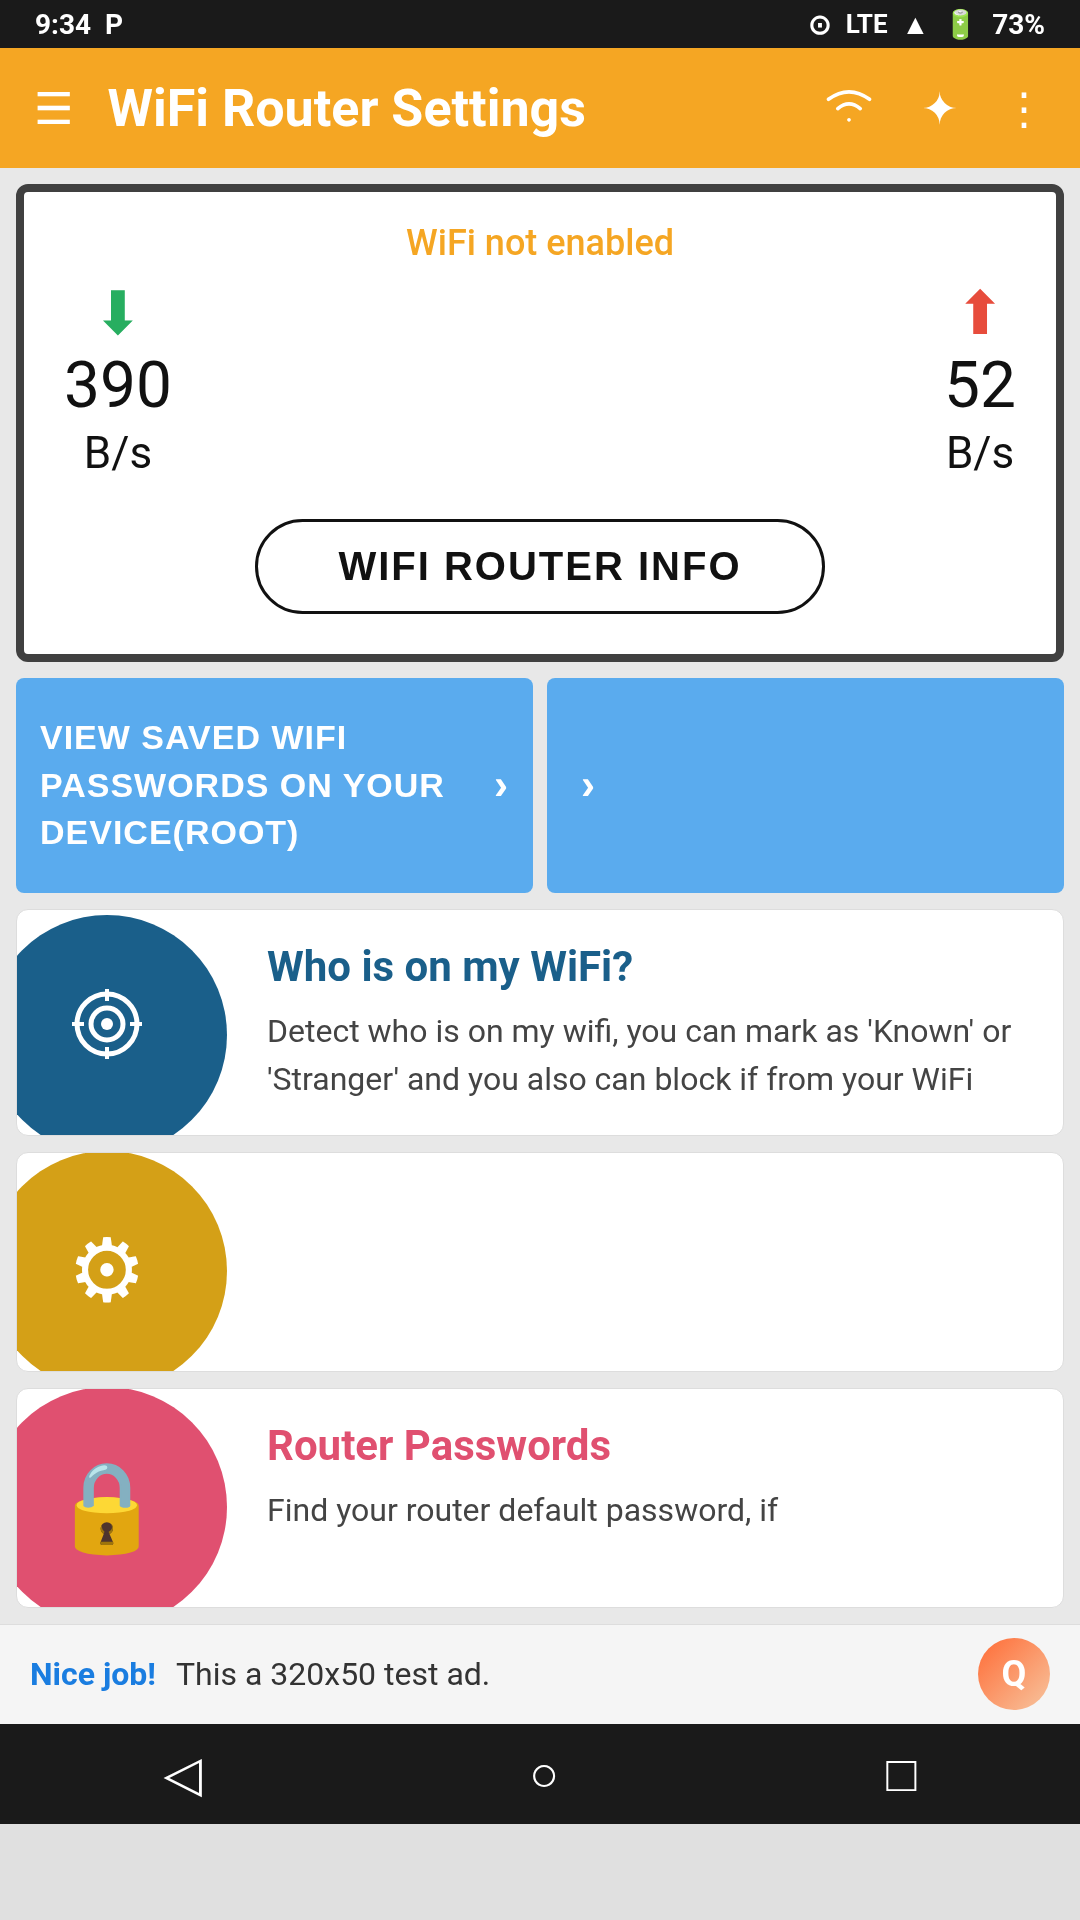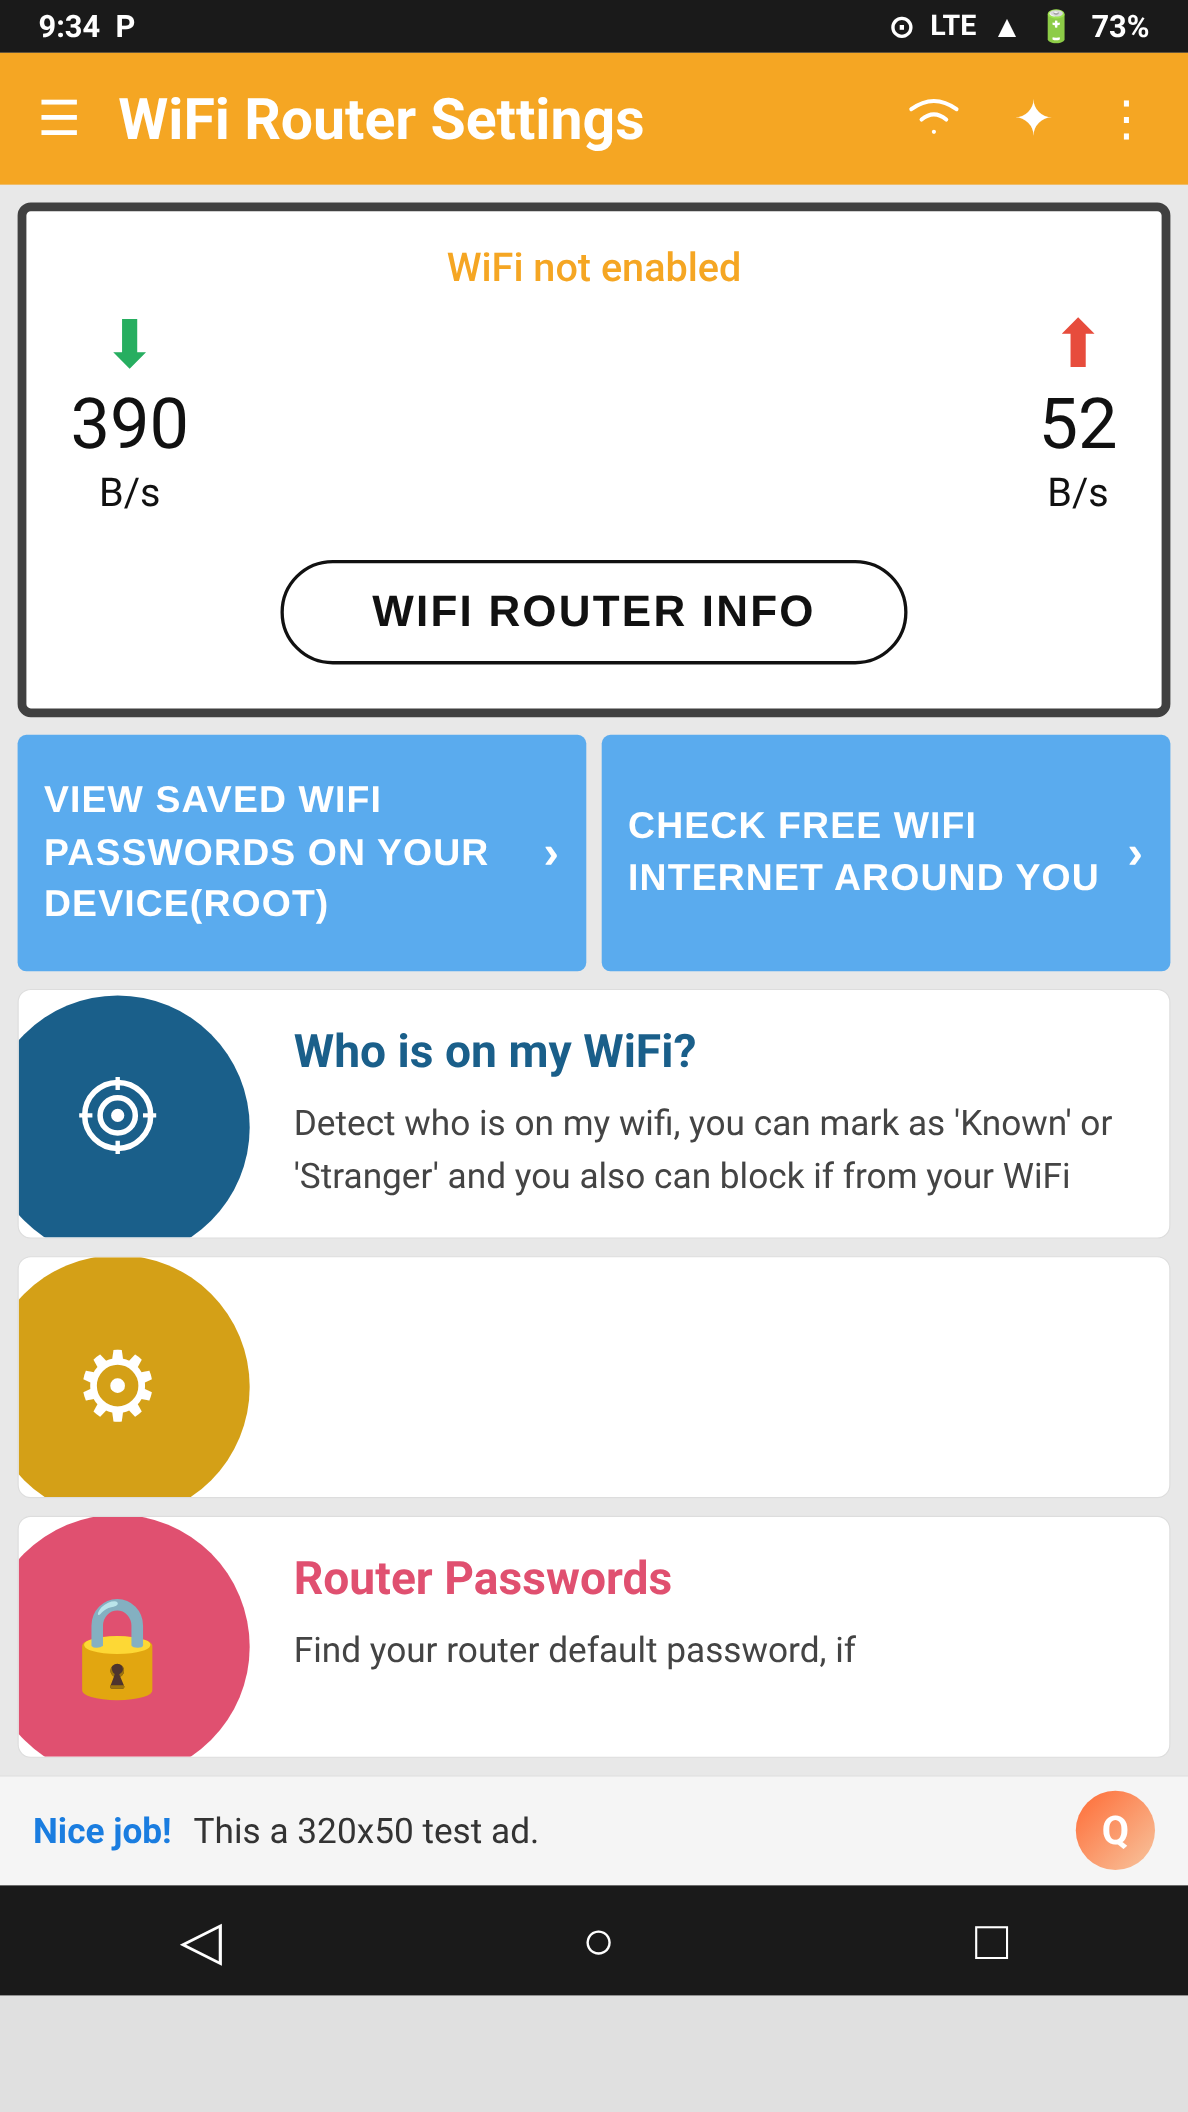--- a/index.html
+++ b/index.html
@@ -102,21 +102,21 @@
       font-size: 60px;
       color: #e74c3c;
       line-height: 1;
     }
     .speed-value {
       font-size: 64px;
       font-weight: 400;
       color: #111;
     }
     .speed-unit {
-      font-size: 36px;
+      font-size: 44px;
       color: #111;
     }
     .wifi-router-info-btn {
       display: block;
       margin: 0 auto;
       border: 3px solid #111;
       border-radius: 60px;
       padding: 22px 80px;
       background: white;
       font-size: 40px;
@@ -317,21 +317,20 @@
     </div>
     <button class="wifi-router-info-btn">WIFI ROUTER INFO</button>
   </div>
 
   <div class="blue-buttons-row">
     <button class="blue-btn">
       <span class="blue-btn-text">VIEW SAVED WIFI PASSWORDS ON YOUR DEVICE(ROOT)</span>
       <span class="blue-btn-arrow">›</span>
     </button>
     <button class="blue-btn">
-      <span class="blue-btn-text">CHECK FREE WIFI INTERNET AROUND YOU</span>
       <span class="blue-btn-arrow">›</span>
     </button>
   </div>
 
   <div class="feature-card">
     <div class="feature-card-icon-block">
       <div class="feature-card-circle circle-blue">
         <span class="feature-icon">
           <svg width="90" height="90" viewBox="0 0 90 90" fill="none" xmlns="http://www.w3.org/2000/svg">
             <circle cx="45" cy="45" r="30" stroke="white" stroke-width="5" fill="none"></circle>

